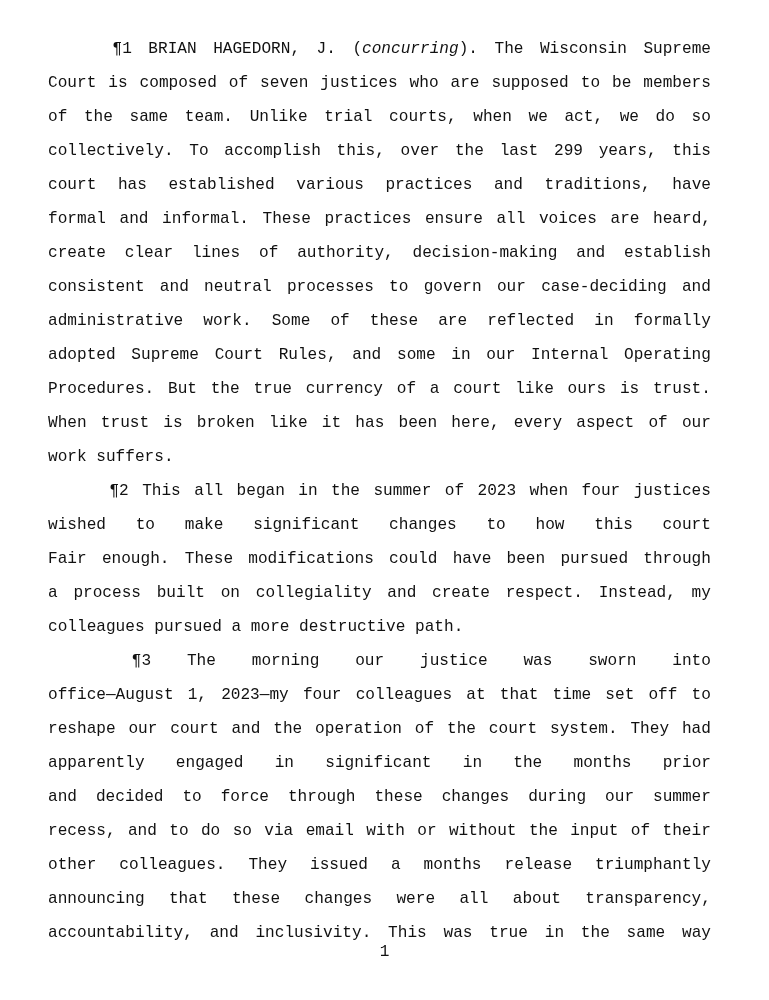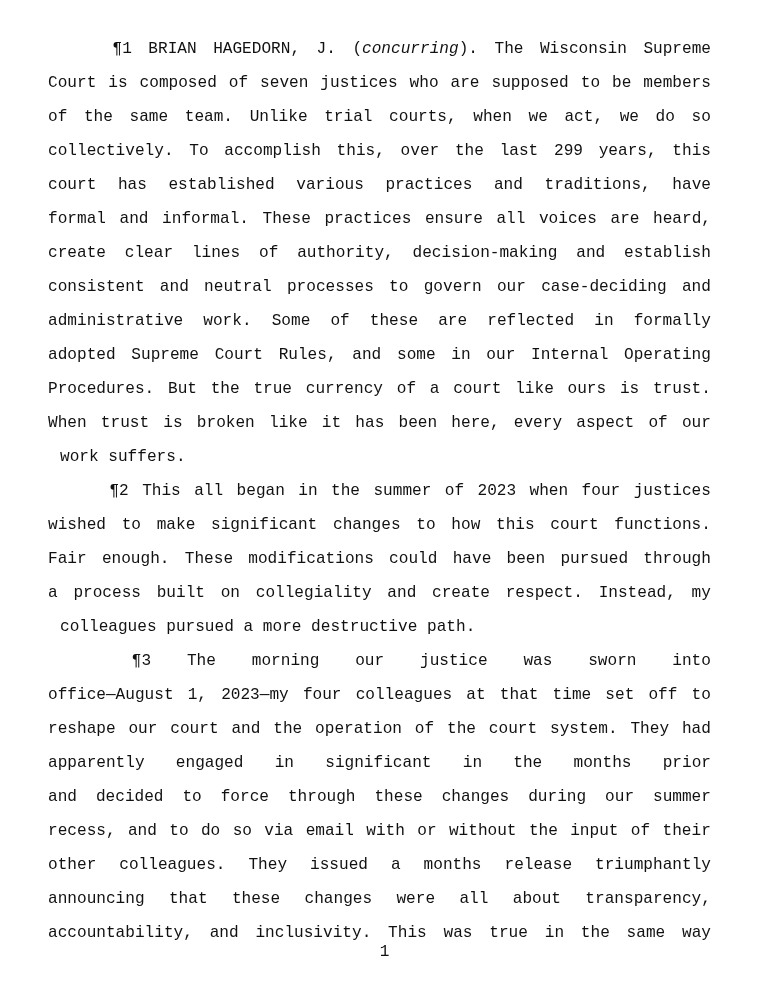--- a/index.html
+++ b/index.html
@@ -36,21 +36,20 @@
     white-space: pre;
     letter-spacing: 0;
   }
   
   .line.just {
     justify-content: space-between;
   }
   
   .line.flush {
     justify-content: flex-start;
-    margin-left: 12px;
   }
   .line .w {
     white-space: pre;
   }
   
   .indent {
     display: inline-block;
     width: 48px;
     flex: 0 0 48px;
   }
@@ -85,21 +84,21 @@
       <div class="line just"><span class="w">court</span><span class="w">has</span><span class="w">established</span><span class="w">various</span><span class="w">practices</span><span class="w">and</span><span class="w">traditions,</span><span class="w">have</span></div>
       <div class="line just"><span class="w">formal</span><span class="w">and</span><span class="w">informal.</span><span class="w">These</span><span class="w">practices</span><span class="w">ensure</span><span class="w">all</span><span class="w">voices</span><span class="w">are</span><span class="w">heard,</span></div>
       <div class="line just"><span class="w">create</span><span class="w">clear</span><span class="w">lines</span><span class="w">of</span><span class="w">authority,</span><span class="w">decision-making</span><span class="w">and</span><span class="w">establish</span></div>
       <div class="line just"><span class="w">consistent</span><span class="w">and</span><span class="w">neutral</span><span class="w">processes</span><span class="w">to</span><span class="w">govern</span><span class="w">our</span><span class="w">case-deciding</span><span class="w">and</span></div>
       <div class="line just"><span class="w">administrative</span><span class="w">work.</span><span class="w">Some</span><span class="w">of</span><span class="w">these</span><span class="w">are</span><span class="w">reflected</span><span class="w">in</span><span class="w">formally</span></div>
       <div class="line just"><span class="w">adopted</span><span class="w">Supreme</span><span class="w">Court</span><span class="w">Rules,</span><span class="w">and</span><span class="w">some</span><span class="w">in</span><span class="w">our</span><span class="w">Internal</span><span class="w">Operating</span></div>
       <div class="line just"><span class="w">Procedures.</span><span class="w">But</span><span class="w">the</span><span class="w">true</span><span class="w">currency</span><span class="w">of</span><span class="w">a</span><span class="w">court</span><span class="w">like</span><span class="w">ours</span><span class="w">is</span><span class="w">trust.</span></div>
       <div class="line just"><span class="w">When</span><span class="w">trust</span><span class="w">is</span><span class="w">broken</span><span class="w">like</span><span class="w">it</span><span class="w">has</span><span class="w">been</span><span class="w">here,</span><span class="w">every</span><span class="w">aspect</span><span class="w">of</span><span class="w">our</span></div>
       <div class="line flush"><span class="w">work suffers.</span></div>
       <div class="line just"><span class="indent"></span><span class="w pilcrow">¶2</span><span class="w">This</span><span class="w">all</span><span class="w">began</span><span class="w">in</span><span class="w">the</span><span class="w">summer</span><span class="w">of</span><span class="w">2023</span><span class="w">when</span><span class="w">four</span><span class="w">justices</span></div>
-      <div class="line just"><span class="w">wished</span><span class="w">to</span><span class="w">make</span><span class="w">significant</span><span class="w">changes</span><span class="w">to</span><span class="w">how</span><span class="w">this</span><span class="w">court</span><span class="w">functions.</span></div>
+      <div class="line just"><span class="w">wished</span><span class="w">to</span><span class="w">make</span><span class="w">significant</span><span class="w">changes</span><span class="w">to</span><span class="w">how</span><span class="w">this</span><span class="w">court</span></div>
       <div class="line just"><span class="w">Fair</span><span class="w">enough.</span><span class="w">These</span><span class="w">modifications</span><span class="w">could</span><span class="w">have</span><span class="w">been</span><span class="w">pursued</span><span class="w">through</span></div>
       <div class="line just"><span class="w">a</span><span class="w">process</span><span class="w">built</span><span class="w">on</span><span class="w">collegiality</span><span class="w">and</span><span class="w">create</span><span class="w">respect.</span><span class="w">Instead,</span><span class="w">my</span></div>
       <div class="line flush"><span class="w">colleagues pursued a more destructive path.</span></div>
       <div class="line just"><span class="indent"></span><span class="w pilcrow">¶3</span><span class="w">The</span><span class="w">morning</span><span class="w">our</span><span class="w">justice</span><span class="w">was</span><span class="w">sworn</span><span class="w">into</span></div>
       <div class="line just"><span class="w">office—August</span><span class="w">1,</span><span class="w">2023—my</span><span class="w">four</span><span class="w">colleagues</span><span class="w">at</span><span class="w">that</span><span class="w">time</span><span class="w">set</span><span class="w">off</span><span class="w">to</span></div>
       <div class="line just"><span class="w">reshape</span><span class="w">our</span><span class="w">court</span><span class="w">and</span><span class="w">the</span><span class="w">operation</span><span class="w">of</span><span class="w">the</span><span class="w">court</span><span class="w">system.</span><span class="w">They</span><span class="w">had</span></div>
       <div class="line just"><span class="w">apparently</span><span class="w">engaged</span><span class="w">in</span><span class="w">significant</span><span class="w">in</span><span class="w">the</span><span class="w">months</span><span class="w">prior</span></div>
       <div class="line just"><span class="w">and</span><span class="w">decided</span><span class="w">to</span><span class="w">force</span><span class="w">through</span><span class="w">these</span><span class="w">changes</span><span class="w">during</span><span class="w">our</span><span class="w">summer</span></div>
       <div class="line just"><span class="w">recess,</span><span class="w">and</span><span class="w">to</span><span class="w">do</span><span class="w">so</span><span class="w">via</span><span class="w">email</span><span class="w">with</span><span class="w">or</span><span class="w">without</span><span class="w">the</span><span class="w">input</span><span class="w">of</span><span class="w">their</span></div>
       <div class="line just"><span class="w">other</span><span class="w">colleagues.</span><span class="w">They</span><span class="w">issued</span><span class="w">a</span><span class="w">months</span><span class="w">release</span><span class="w">triumphantly</span></div>

